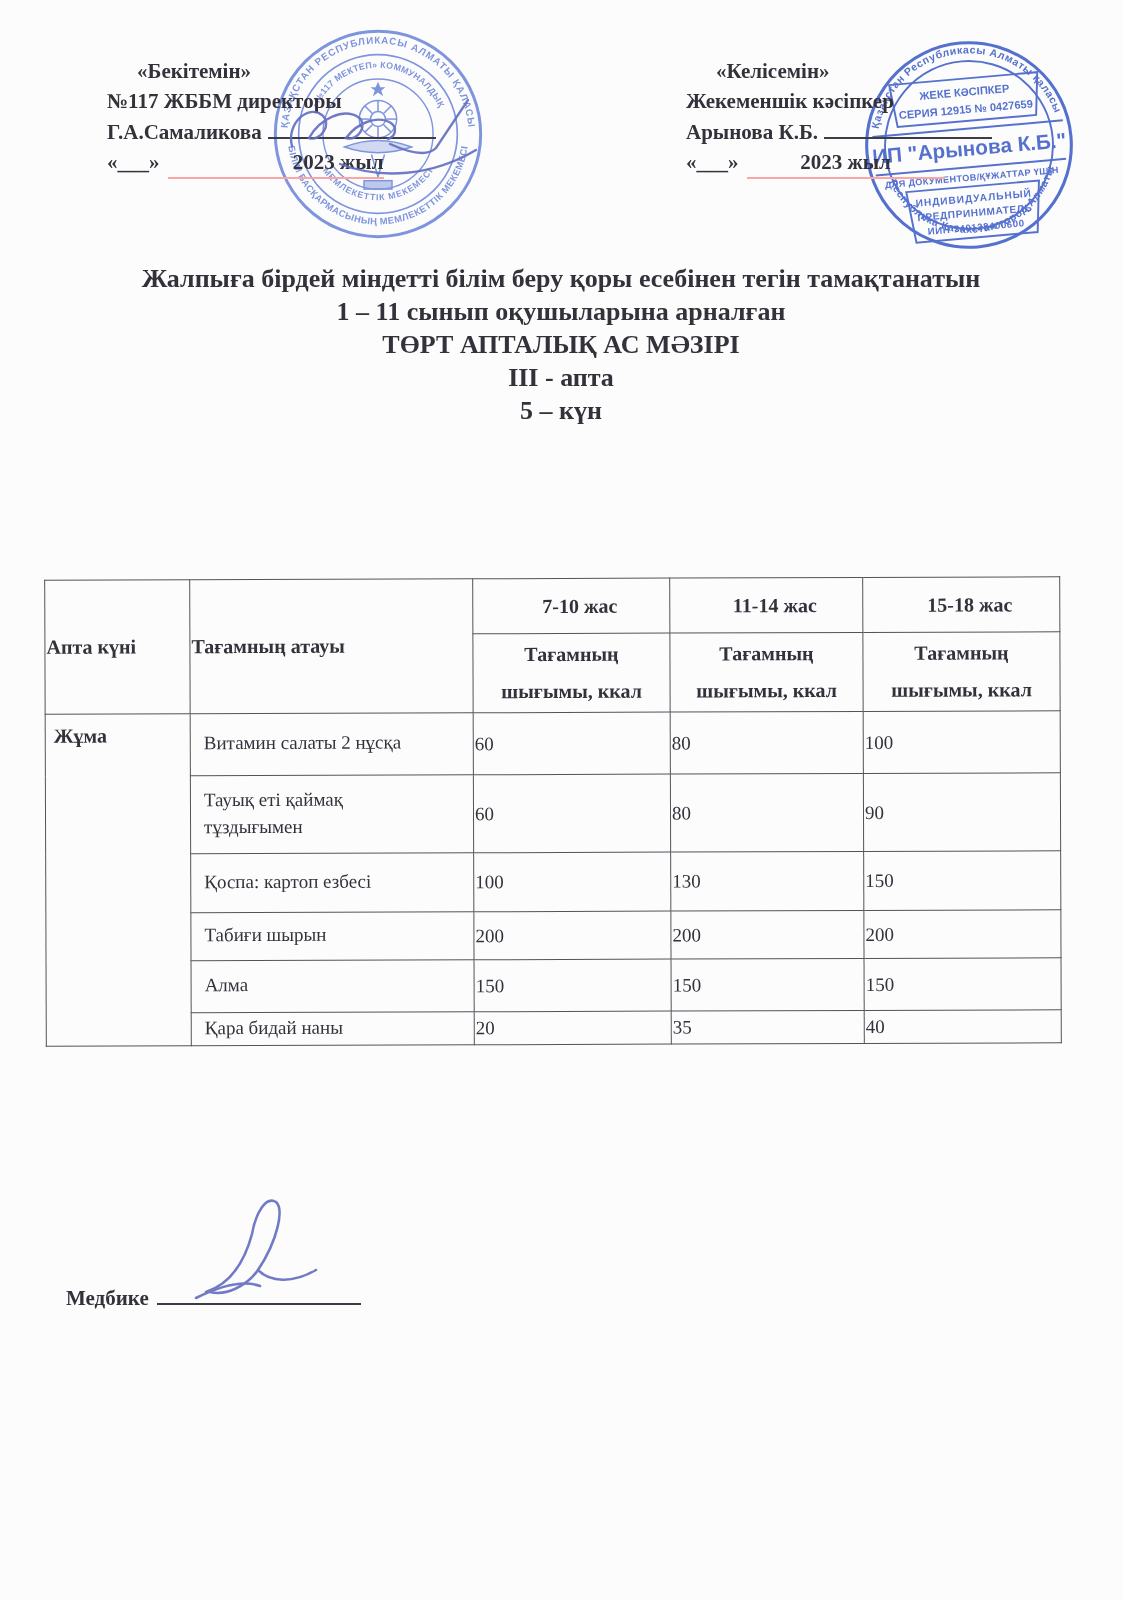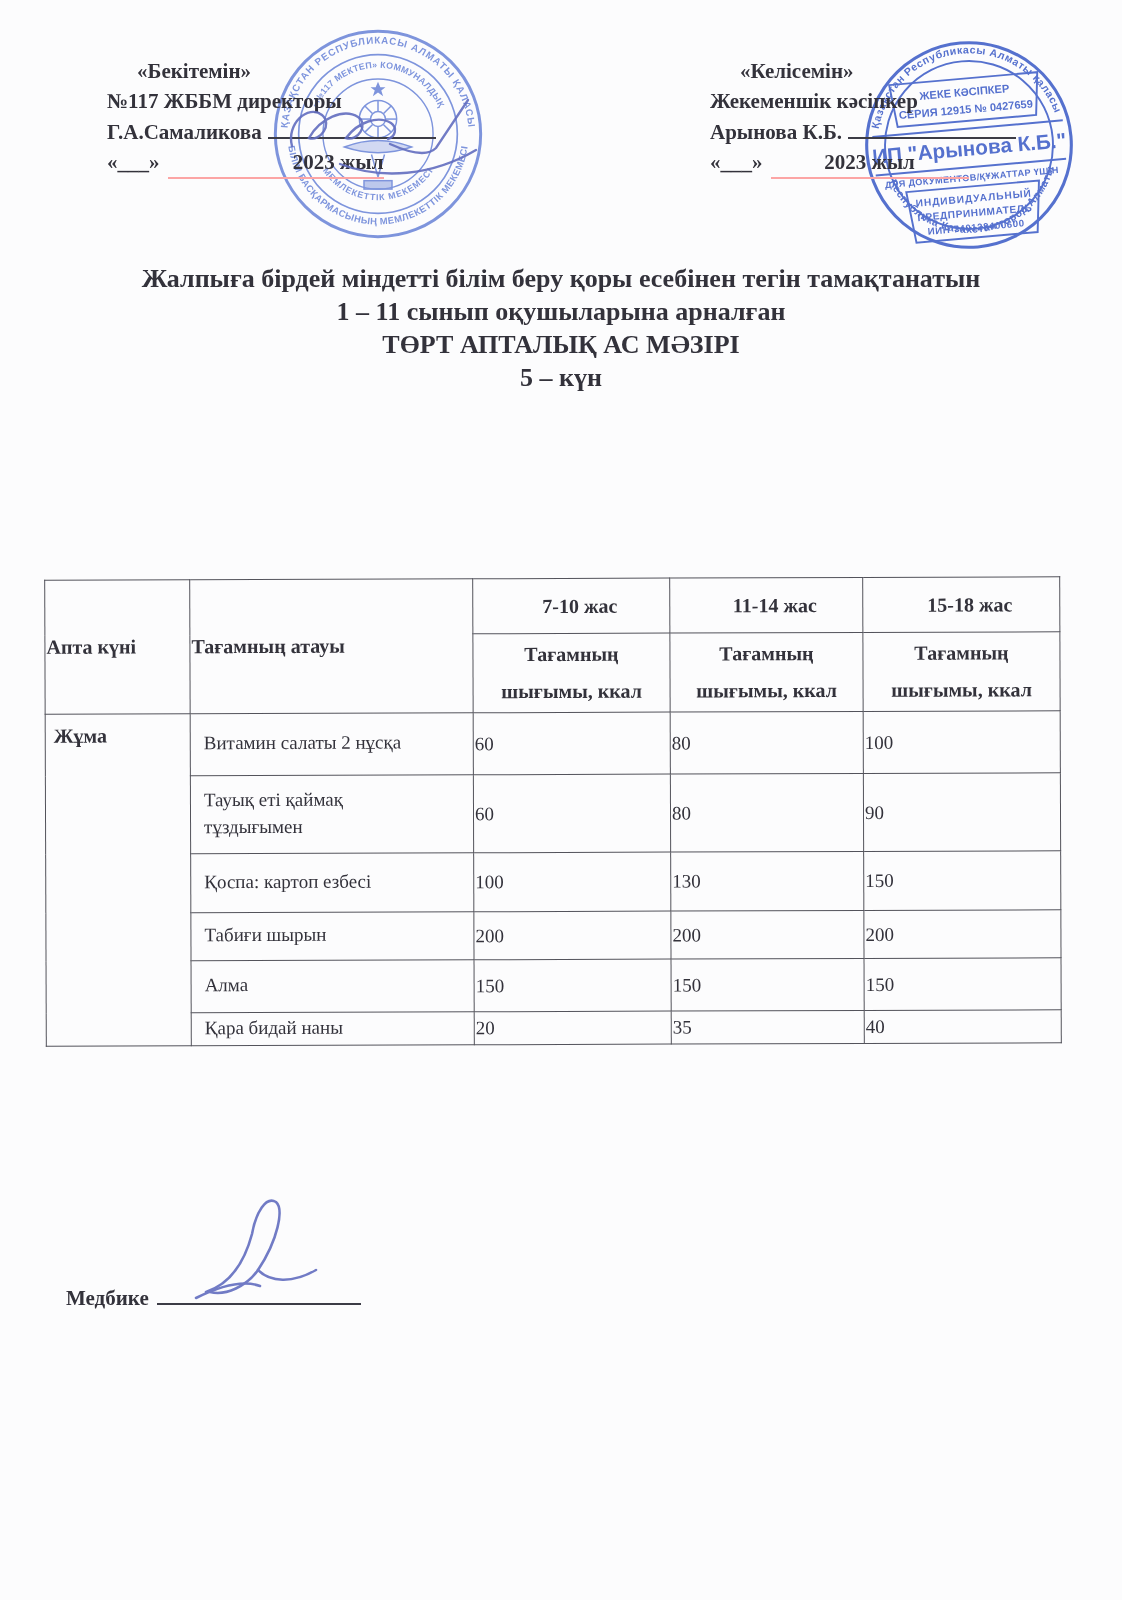--- a/index.html
+++ b/index.html
@@ -4,21 +4,21 @@
 <style>
   html,body { margin:0; padding:0; background:#e8e8ea; }
   .page {
     position:relative; width:1122px; height:1600px; margin:0 auto;
     background:#fcfcfd; overflow:hidden;
     font-family:"Liberation Serif","DejaVu Serif",serif; color:#33323b;
   }
   
   .approval { position:absolute; top:56px; font-size:21px; font-weight:bold; line-height:30px; z-index:3; }
   .approval-left  { left:107px; width:330px; }
-  .approval-right { left:710px; width:350px; }
+  .approval-right { left:686px; width:350px; }
   .a-heading { padding-left:30px; }
   .uline { display:inline-block; border-bottom:2px solid #3c3c46; height:1em; vertical-align:baseline; }
   .name-line .uline { width:168px; margin-left:6px; }
   .yearline { display:inline-block; border-bottom:2px solid #fca5a5; margin-left:8px; vertical-align:baseline; }
   .approval-left  .yearline { width:216px; text-align:right; }
   .approval-right .yearline { width:198px; text-align:center; }
   
   .stamp { position:absolute; z-index:1; }
   .stamp-left  { left:266px; top:22px;  width:224px; height:224px; }
   .stamp-right { left:858px; top:34px;  width:222px; height:222px; }
@@ -146,20 +146,21 @@
       <path d="M10,58 C4,36 26,16 40,27 C51,36 38,54 27,50 C38,30 62,20 76,29 C87,36 76,54 64,50 C76,34 96,27 109,35 C116,40 113,49 106,51"></path>
       <path d="M108,56 C130,66 146,68 154,60 L186,12"></path>
       <path d="M58,76 C100,92 150,88 194,62"></path>
     </g>
   </svg>
 
   <div class="title-block">
     <div class="title-line">Жалпыға бірдей міндетті білім беру қоры есебінен тегін тамақтанатын</div>
     <div class="title-line">1 – 11 сынып оқушыларына арналған</div>
     <div class="title-line">ТӨРТ АПТАЛЫҚ АС МӘЗІРІ</div>
+    <div class="title-line">III - апта</div>
     <div class="title-line">5 – күн</div>
   </div>
 
   <table class="menu">
     <colgroup>
       <col style="width:145px">
         <col style="width:283px">
         <col style="width:197px">
         <col style="width:193px">
         <col style="width:197px">

